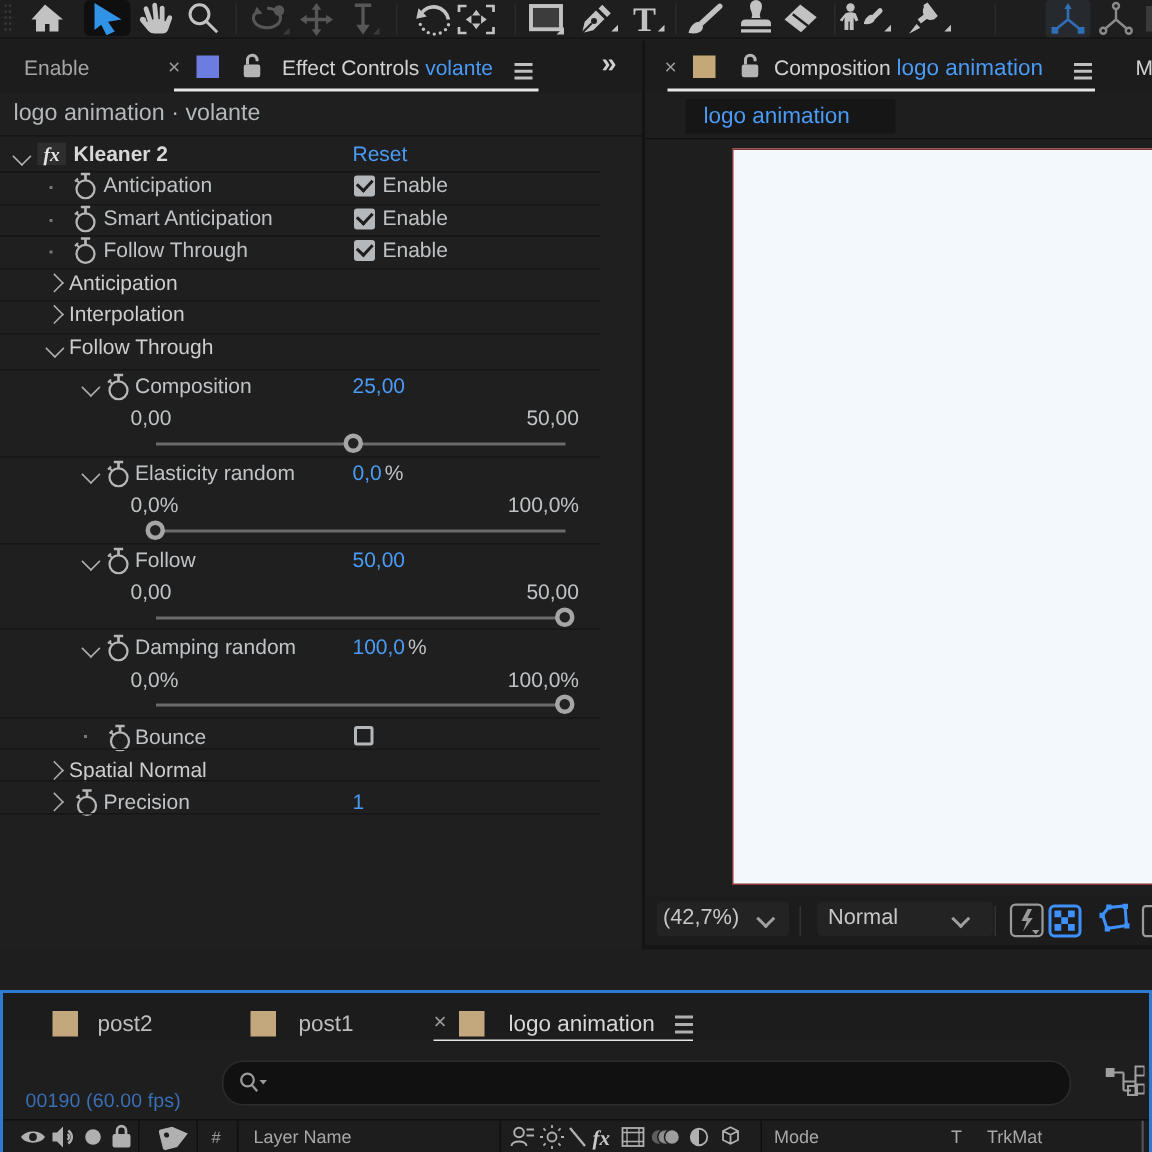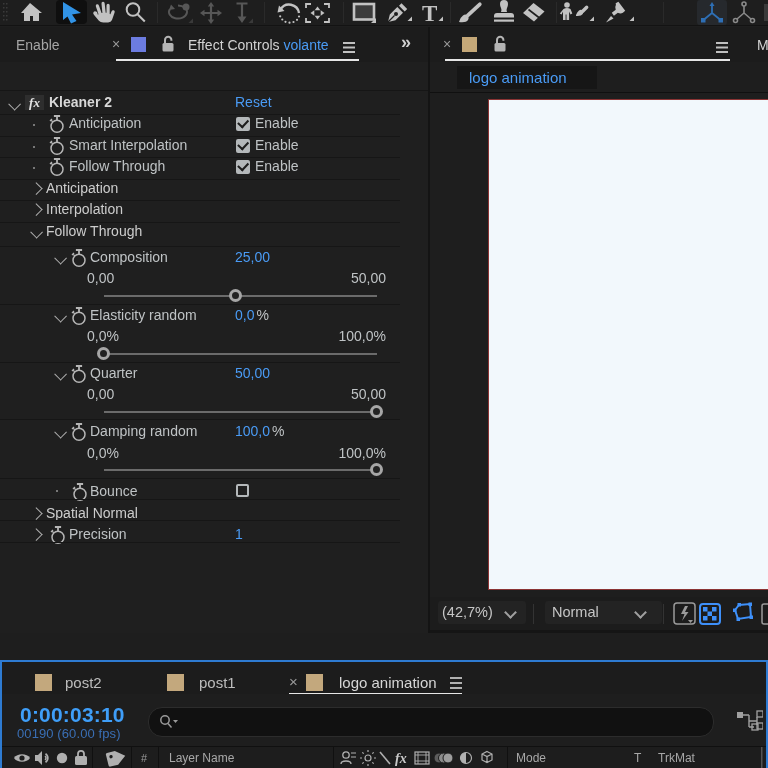--- a/index.html
+++ b/index.html
@@ -186,41 +186,42 @@
     <div class="abs" style="left:131px;top:10px;width:15px;height:15px;background:#6c7ce0;"></div>
     <svg class="abs" style="left:160px;top:8px;" width="16" height="18" viewBox="0 0 16 18">
       <rect x="2.5" y="8" width="11" height="8.5" rx="1.5" fill="#b4b4b4"></rect>
       <path d="M5 8 v-3 a3.2 3.2 0 0 1 6.4 0 l0 0.8" fill="none" stroke="#b4b4b4" stroke-width="2"></path>
     </svg>
     <div class="abs txt" style="left:188px;top:10px;color:#d2d2d2;">Effect Controls <span class="blue">volante</span></div>
     <div class="abs" style="left:343px;top:15px;width:12px;height:2px;background:#c0c0c0;box-shadow:0 4.5px 0 #c0c0c0, 0 9px 0 #c0c0c0;"></div>
     <div class="abs" style="left:116px;top:32px;width:243px;height:2px;background:#e6e6e6;"></div>
     <div class="abs txt" style="left:401px;top:5px;color:#cfcfcf;font-weight:bold;font-size:18px;">»</div>
 
+    <div class="abs txt" style="left:9px;top:40px;color:#b3b8bb;font-size:15.5px;">logo animation · volante</div>
     <div class="sep-h" style="left:0;top:63px;width:428px;"></div>
 
     <div class="abs" id="fxrows" style="left:0;top:64px;width:428px;height:542px;font-size:14px;">
       <div class="cv-d" style="left:10px;top:9px;"></div>
       <div class="abs" style="left:25px;top:4px;width:19px;height:15px;background:#2e2e2e;color:#e4e4e4;font-style:italic;font-size:13px;font-weight:bold;text-align:center;font-family:'Liberation Serif',serif;">fx</div>
       <div class="abs txt" style="left:49px;top:3px;font-weight:bold;color:#d8d8d8;">Kleaner 2</div>
       <div class="abs txt blue" style="left:235px;top:3px;">Reset</div>
       <div class="sep-h" style="left:0;top:23px;width:400px;"></div>
       <div class="abs" style="left:33px;top:33px;width:2px;height:2px;background:#777;"></div>
       <svg class="abs" style="left:49px;top:23px;width:16px;height:19px;">
           <use href="#sw"></use>
         </svg>
       <div class="abs txt" style="left:69px;top:24px;">Anticipation</div>
       <div class="abs cb" style="left:236px;top:26px;"></div>
       <div class="abs txt" style="left:255px;top:24px;">Enable</div>
       <div class="sep-h" style="left:0;top:45px;width:400px;"></div>
       <div class="abs" style="left:33px;top:55px;width:2px;height:2px;background:#777;"></div>
       <svg class="abs" style="left:49px;top:45px;width:16px;height:19px;">
           <use href="#sw"></use>
         </svg>
-      <div class="abs txt" style="left:69px;top:46px;">Smart Interpolation</div>
+      <div class="abs txt" style="left:69px;top:46px;">Smart Anticipation</div>
       <div class="abs cb" style="left:236px;top:48px;"></div>
       <div class="abs txt" style="left:255px;top:46px;">Enable</div>
       <div class="sep-h" style="left:0;top:66px;width:400px;"></div>
       <div class="abs" style="left:33px;top:76px;width:2px;height:2px;background:#777;"></div>
       <svg class="abs" style="left:49px;top:66px;width:16px;height:19px;">
           <use href="#sw"></use>
         </svg>
       <div class="abs txt" style="left:69px;top:67px;">Follow Through</div>
       <div class="abs cb" style="left:236px;top:69px;"></div>
       <div class="abs txt" style="left:255px;top:67px;">Enable</div>
@@ -256,21 +257,21 @@
       <div class="abs txt" style="left:87px;top:237px;">0,0%</div>
       <div class="abs txt" style="right:42px;top:237px;">100,0%</div>
       <div class="abs track" style="left:104px;top:262px;width:273px;"></div>
       <div class="abs knob" style="left:97px;top:256px;"></div>
       <div class="sep-h" style="left:0;top:271px;width:400px;"></div>
 
       <div class="cv-d" style="left:56px;top:279px;"></div>
       <svg class="abs" style="left:71px;top:273px;width:16px;height:19px;">
           <use href="#sw"></use>
         </svg>
-      <div class="abs txt" style="left:90px;top:274px;">Quarter</div>
+      <div class="abs txt" style="left:90px;top:274px;">Follow</div>
       <div class="abs txt blue" style="left:235px;top:274px;">50,00</div>
       <div class="abs txt" style="left:87px;top:295px;">0,00</div>
       <div class="abs txt" style="right:42px;top:295px;">50,00</div>
       <div class="abs track" style="left:104px;top:320px;width:273px;"></div>
       <div class="abs knob" style="left:370px;top:314px;"></div>
       <div class="sep-h" style="left:0;top:328px;width:400px;"></div>
 
       <div class="cv-d" style="left:56px;top:337px;"></div>
       <svg class="abs" style="left:71px;top:331px;width:16px;height:19px;">
           <use href="#sw"></use>
@@ -309,20 +310,21 @@
 
   <div class="abs" id="rightpanel" style="left:430px;top:27px;width:338px;height:606px;background:#1e1e1e;">
 
     <div class="abs" style="left:0;top:0;width:338px;height:35px;background:#1c1c1c;"></div>
     <div class="abs txt" style="left:13px;top:9px;color:#9a9a9a;font-size:14px;">×</div>
     <div class="abs" style="left:32px;top:10px;width:15px;height:15px;background:#c5a878;"></div>
     <svg class="abs" style="left:62px;top:8px;" width="16" height="18" viewBox="0 0 16 18">
       <rect x="2.5" y="8" width="11" height="8.5" rx="1.5" fill="#b4b4b4"></rect>
       <path d="M5 8 v-3 a3.2 3.2 0 0 1 6.4 0 l0 0.8" fill="none" stroke="#b4b4b4" stroke-width="2"></path>
     </svg>
+    <div class="abs txt" style="left:86px;top:10px;color:#d2d2d2;">Composition <span class="blue" style="font-size:15px;">logo animation</span></div>
     <div class="abs" style="left:286px;top:15px;width:12px;height:2px;background:#c0c0c0;box-shadow:0 4.5px 0 #c0c0c0, 0 9px 0 #c0c0c0;"></div>
     <div class="abs" style="left:15px;top:32px;width:285px;height:2px;background:#e6e6e6;"></div>
     <div class="abs txt" style="left:327px;top:10px;color:#d2d2d2;">M</div>
 
     <div class="abs" style="left:27px;top:39px;width:140px;height:23px;background:#161616;"></div>
     <div class="abs txt blue" style="left:39px;top:42px;font-size:15px;">logo animation</div>
     <div class="sep-h" style="left:0;top:65px;width:338px;background:#101010;"></div>
 
     <div class="abs" style="left:0;top:66px;width:338px;height:504px;background:#1e1e1e;"></div>
     <div class="abs" style="left:58px;top:72px;width:280px;height:491px;background:#f2f8fc;border-left:1px solid #8b3434;border-top:1px solid #8b3434;border-bottom:1px solid #8b3434;"></div>
@@ -374,21 +376,20 @@
     <div class="abs txt" style="left:63px;top:12px;color:#bdbdbd;font-size:15px;">post2</div>
     <div class="abs" style="left:165px;top:12px;width:17px;height:17px;background:#c3a87d;"></div>
     <div class="abs txt" style="left:197px;top:12px;color:#bdbdbd;font-size:15px;">post1</div>
     <div class="abs txt" style="left:287px;top:11px;color:#9a9a9a;font-size:15px;">×</div>
     <div class="abs" style="left:304px;top:12px;width:17px;height:17px;background:#c3a87d;"></div>
     <div class="abs txt" style="left:337px;top:12px;color:#d6d6d6;font-size:15px;">logo animation</div>
     <div class="abs" style="left:448px;top:15px;width:12px;height:2px;background:#b0b0b0;box-shadow:0 5px 0 #b0b0b0, 0 10px 0 #b0b0b0;"></div>
     <div class="abs" style="left:287px;top:31px;width:173px;height:2px;background:#e6e6e6;"></div>
 
     <div class="abs" style="left:0;top:32px;width:764px;height:52px;background:#1e1e1e;"></div>
-    <div class="abs" style="left:18px;top:41px;color:#3f9ef8;font-size:21px;font-weight:bold;letter-spacing:0.2px;">0:00:03:10</div>
     <div class="abs" style="left:15px;top:64px;color:#3a6fb5;font-size:13px;letter-spacing:0.1px;">00190 (60.00 fps)</div>
     <div class="abs" style="left:146px;top:45px;width:566px;height:30px;background:#111;border:1px solid #2c2c2c;border-radius:14px;"></div>
     <svg class="abs" style="left:157px;top:52px;" width="22" height="16" viewBox="0 0 22 16">
       <circle cx="6" cy="6" r="4.2" fill="none" stroke="#9a9a9a" stroke-width="1.5"></circle>
       <path d="M9 9.5 l3.5 4" stroke="#9a9a9a" stroke-width="1.5"></path>
       <path d="M14 6 l2.5 3 2.5 -3 z" fill="#9a9a9a"></path>
     </svg>
     <div id="flowicon" class="abs" style="left:735px;top:48px;width:26px;height:24px;">
       <svg width="26" height="24" viewBox="0 0 26 24">
         <g stroke="#a0a0a0" stroke-width="1.4" fill="none">

